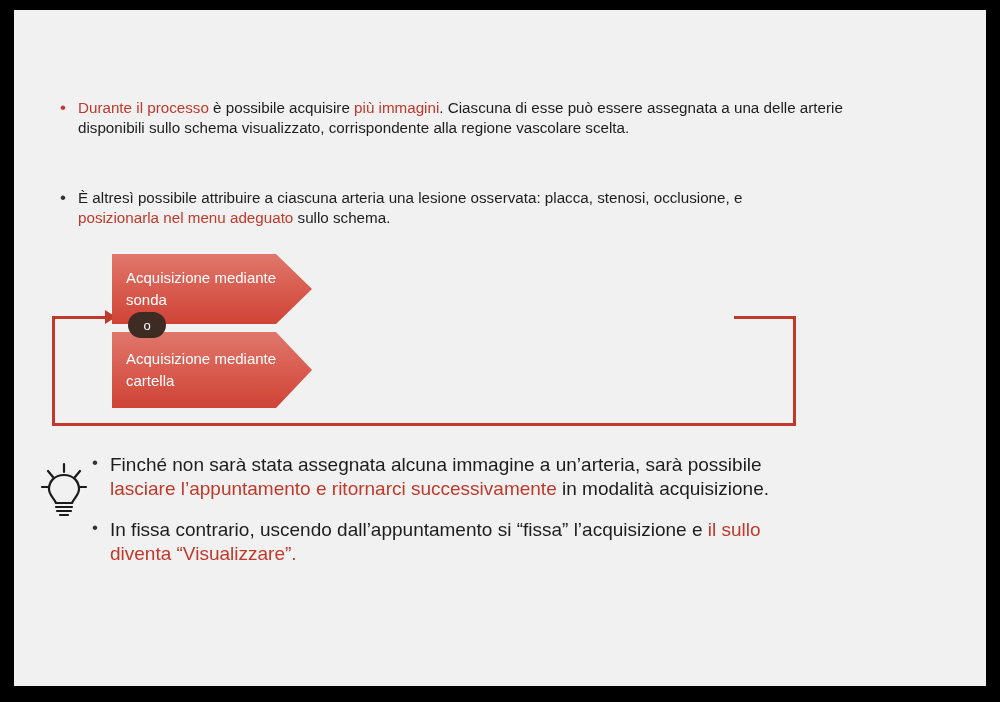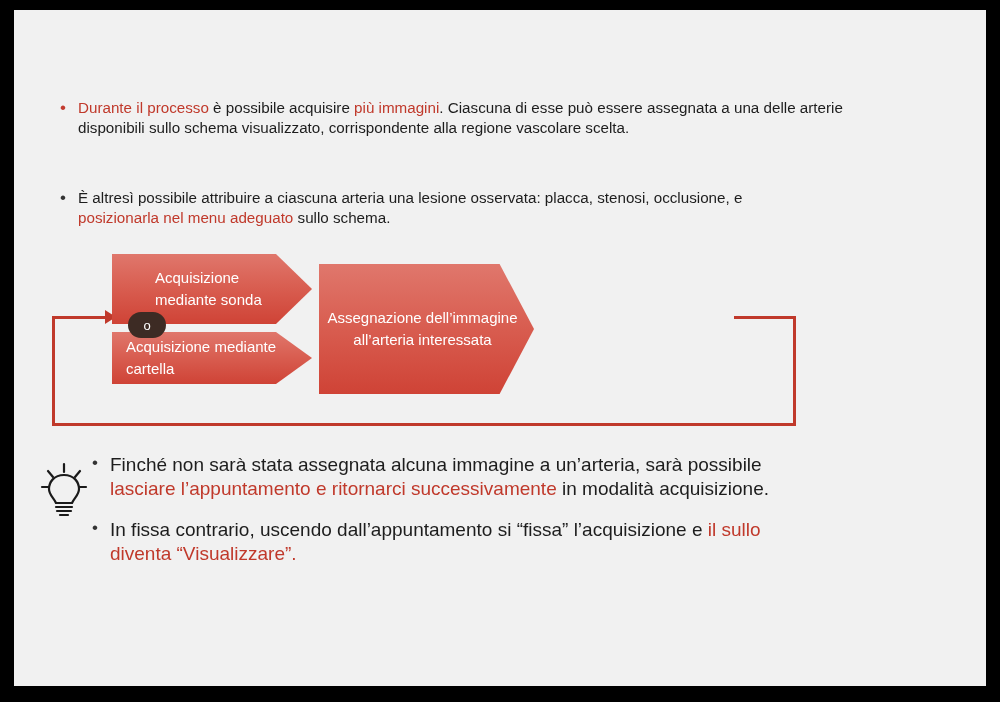--- a/index.html
+++ b/index.html
@@ -76,24 +76,24 @@
     box-sizing: border-box;
   }
   .chev span { display: block; padding-left: 6px; padding-right: 14px; }
 
   .chev-a {
     left: 78px; top: 8px; width: 200px; height: 70px;
     background: linear-gradient(to bottom, #e0776c 0%, #d95f52 45%, #cf4336 100%);
     clip-path: polygon(0 0, 82% 0, 100% 50%, 82% 100%, 0 100%);
     justify-content: flex-start;
   }
-  .chev-a span { padding-left: 14px; text-align: left; margin-left: 29px; }
+  .chev-a span { padding-left: 14px; text-align: left; }
 
   .chev-b {
-    left: 78px; top: 86px; width: 200px; height: 52px;
+    left: 78px; top: 86px; width: 200px; height: 76px;
     background: linear-gradient(to bottom, #e0776c 0%, #d95f52 45%, #cf4336 100%);
     clip-path: polygon(0 0, 82% 0, 100% 50%, 82% 100%, 0 100%);
     justify-content: flex-end;
   }
   .chev-b span { padding-left: 14px; text-align: left; }
 
   .chev-c {
     left: 285px; top: 18px; width: 215px; height: 130px;
     background: linear-gradient(to bottom, #e0776c 0%, #d95f52 45%, #cf4336 100%);
     clip-path: polygon(0 0, 84% 0, 100% 50%, 84% 100%, 0 100%);
@@ -186,23 +186,20 @@
     <div class="chev chev-a">
       <span>Acquisizione mediante sonda</span>
     </div>
 
     <div class="chev chev-b">
       <span>Acquisizione mediante cartella</span>
     </div>
 
     <div class="or-badge">o</div>
 
-    <div class="chev chev-c">
-      <span>Assegnazione dell’immagine all’arteria interessata</span>
-    </div>
 
   </div>
 
   <div class="bulb">
     <svg width="52" height="60" viewBox="0 0 52 60">
       <g stroke="#1a1a1a" stroke-width="2.2" fill="none" stroke-linecap="round">
         <line x1="26" y1="2" x2="26" y2="10"></line>
         <line x1="10" y1="9" x2="15" y2="15"></line>
         <line x1="42" y1="9" x2="37" y2="15"></line>
         <line x1="4" y1="25" x2="11" y2="25"></line>

